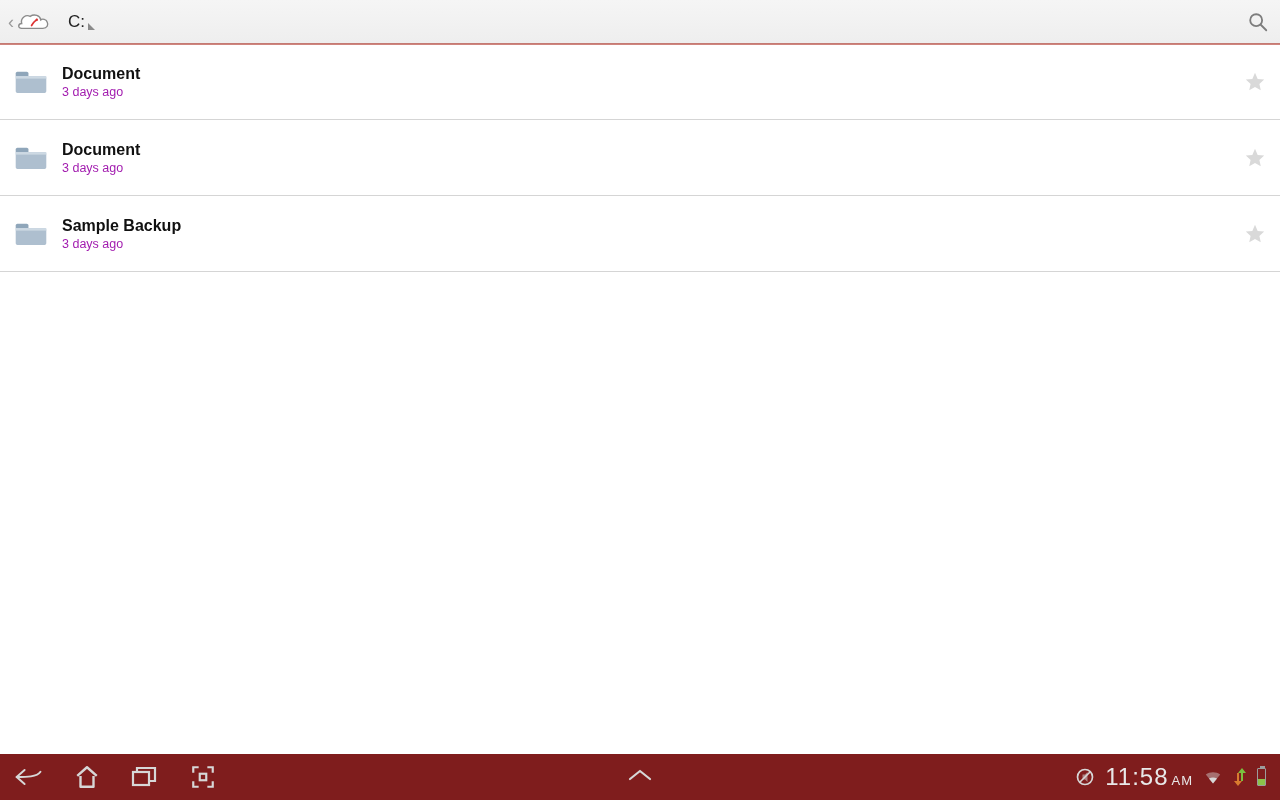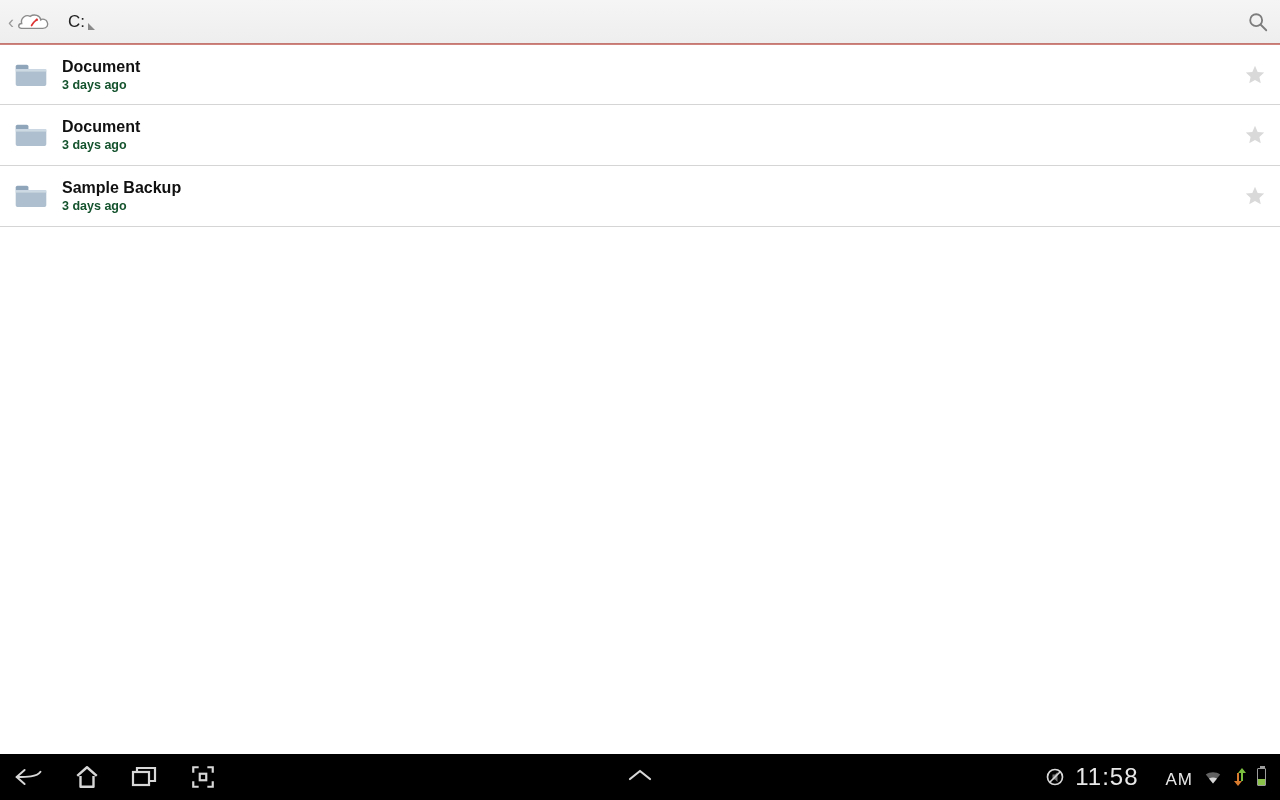--- a/index.html
+++ b/index.html
@@ -45,52 +45,52 @@
   }
   .search-btn{
     margin-left:auto;
     width:28px;height:28px;
     display:flex;align-items:center;justify-content:center;
     cursor:pointer;
     color:#7d7d7d;
   }
   .list{ }
   .row{
-    height:61px;
+    height:76px;
     border-bottom:1px solid #d5d5d5;
     display:flex;
     align-items:center;
     padding:0 14px 0 14px;
     gap:14px;
     cursor:pointer;
   }
   .row:first-child{ border-top:1px solid #e2e2e2;}
   .folder-ico{ width:34px; height:26px; flex:0 0 34px;}
   .row-text{ display:flex; flex-direction:column; gap:2px;}
   .row-name{ font-size:16px; font-weight:bold; color:#111;}
-  .row-time{ font-size:12.5px; color:#14532d;font-weight:bold;}
+  .row-time{ font-size:12.5px; color:#a21caf;}
   .star{ margin-left:auto; color:#d9d9d9; cursor:pointer;}
   .star svg{ width:22px;height:22px; display:block;}
   
   .nav{
     position:absolute;
     left:0;right:0;bottom:0;
     height:46px;
-    background:#000000;
+    background:#7f1d1d;
     display:flex;
     align-items:center;
     padding:0 14px;
     color:#d0d0d0;
   }
   .nav-left{ display:flex; gap:28px; align-items:center;}
   .nav-btn{ width:30px;height:30px; display:flex; align-items:center; justify-content:center; color:#d7d7d7; cursor:pointer;}
   .nav-center{ position:absolute; left:50%; transform:translateX(-50%); cursor:pointer; color:#d7d7d7;}
   .nav-right{ margin-left:auto; display:flex; align-items:center; gap:10px; color:#d7d7d7;}
   .clock{ font-size:24px; font-weight:300; letter-spacing:1px; color:#e8e8e8; display:flex; align-items:baseline; gap:3px;}
-  .ampm{ font-size:17px;margin-left:24px;}
+  .ampm{ font-size:13px;}
   .wifi,.sync,.mute,.batt{ display:flex; align-items:center;}
   .batt-body{
     width:9px;height:18px;border:1.5px solid #9c9c9c;border-radius:1px;position:relative;display:flex;align-items:flex-end;
   }
   .batt-body::before{content:"";position:absolute;top:-3px;left:2px;width:5px;height:2px;background:#9c9c9c;}
   .batt-fill{width:100%;height:35%;background:#8bc34a;}
 </style>
 </head>
 <body>
 

